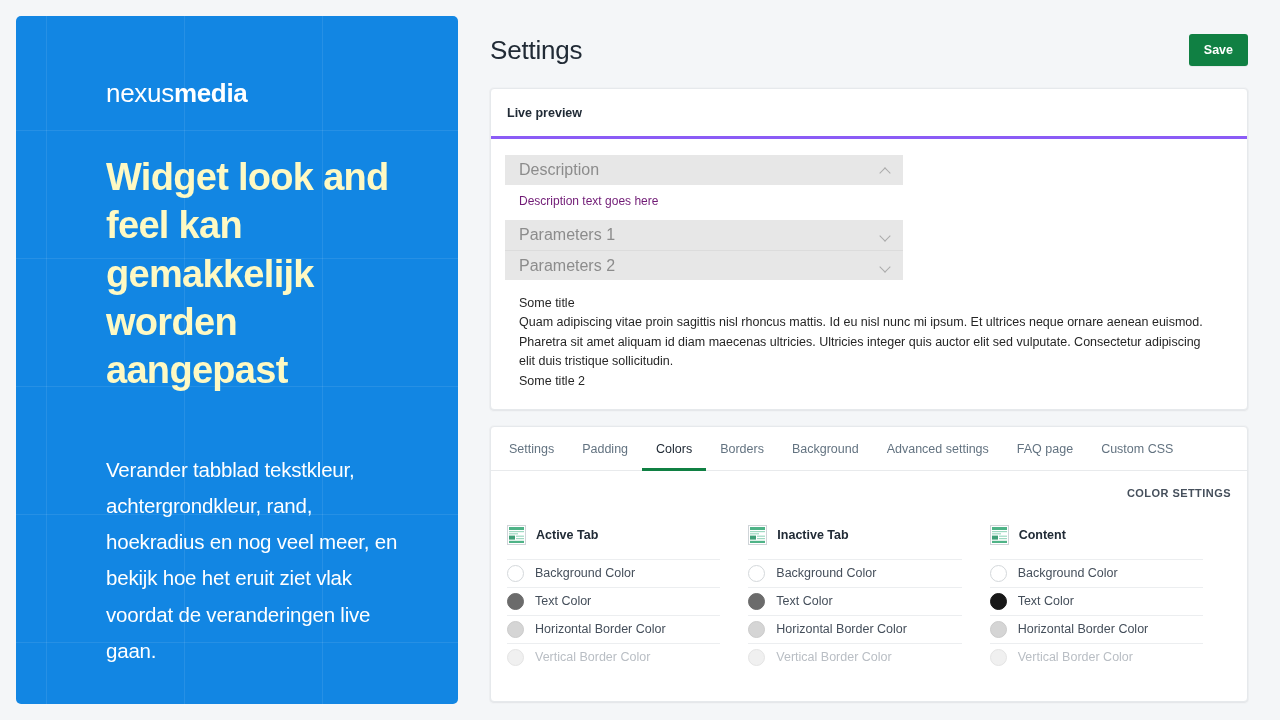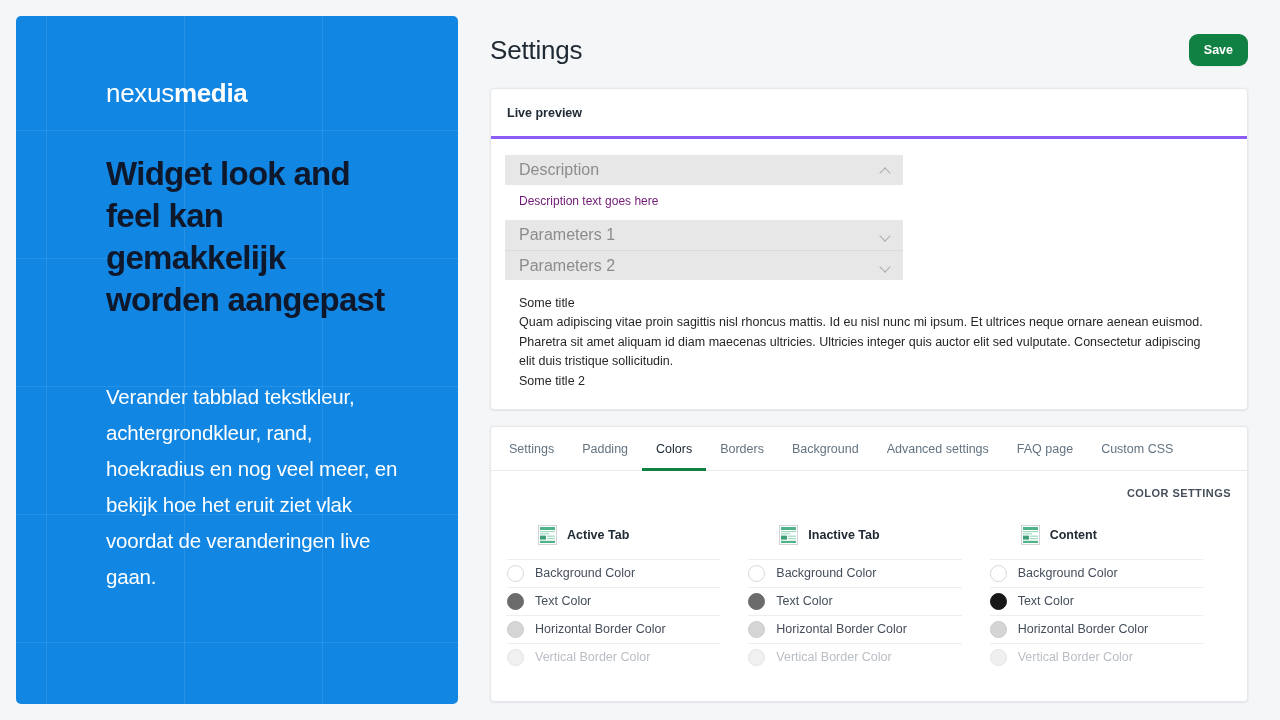--- a/index.html
+++ b/index.html
@@ -38,22 +38,22 @@
   .brand {
     color: #ffffff;
     font-size: 26px;
     letter-spacing: -0.3px;
     font-weight: 300;
     margin-bottom: 44px;
     white-space: nowrap;
   }
   .brand b { font-weight: 700; }
   .promo-head {
-    color: #0f172a;
-    font-size: 33px;
+    color: #fef9c3;
+    font-size: 38px;
     font-weight: 700;
     line-height: 1.27;
     letter-spacing: -0.7px;
     margin-bottom: 58px;
     max-width: 350px;
   }
   .promo-body {
     color: #ffffff;
     font-size: 20.5px;
     font-weight: 400;
@@ -76,21 +76,21 @@
   .page-title {
     font-size: 26px; font-weight: 400; color: #212b36;
     letter-spacing: -0.2px;
   }
   .save-btn {
     background: #108043;
     color: #ffffff;
     font-size: 12.5px;
     font-weight: 600;
     border: none;
-    border-radius: 9px;
+    border-radius: 3px;
     padding: 9px 15px;
     cursor: pointer;
     font-family: "Liberation Sans", sans-serif;
     box-shadow: 0 1px 0 rgba(22,29,37,0.05);
   }
 
   .card {
     background: #ffffff;
     border: 1px solid #e6e9ec;
     border-radius: 4px;
@@ -172,21 +172,20 @@
     color: #454f5b;
     margin-bottom: 26px;
     text-align: right;
   }
   .cols { display: flex; }
   .col { width: 33.333%; padding-right: 28px; }
 
   .col-head {
     display: flex; align-items: center; gap: 10px;
     margin-bottom: 14px;
-    margin-left: 31px;
   }
   .col-head-label { font-size: 12.5px; font-weight: 700; color: #212b36; }
 
   .layout-icon { width: 19px; height: 20px; flex: none; display: block; }
 
   .opt {
     display: flex; align-items: center; gap: 11px;
     height: 28px;
     border-top: 1px solid #eceef0;
     cursor: pointer;

